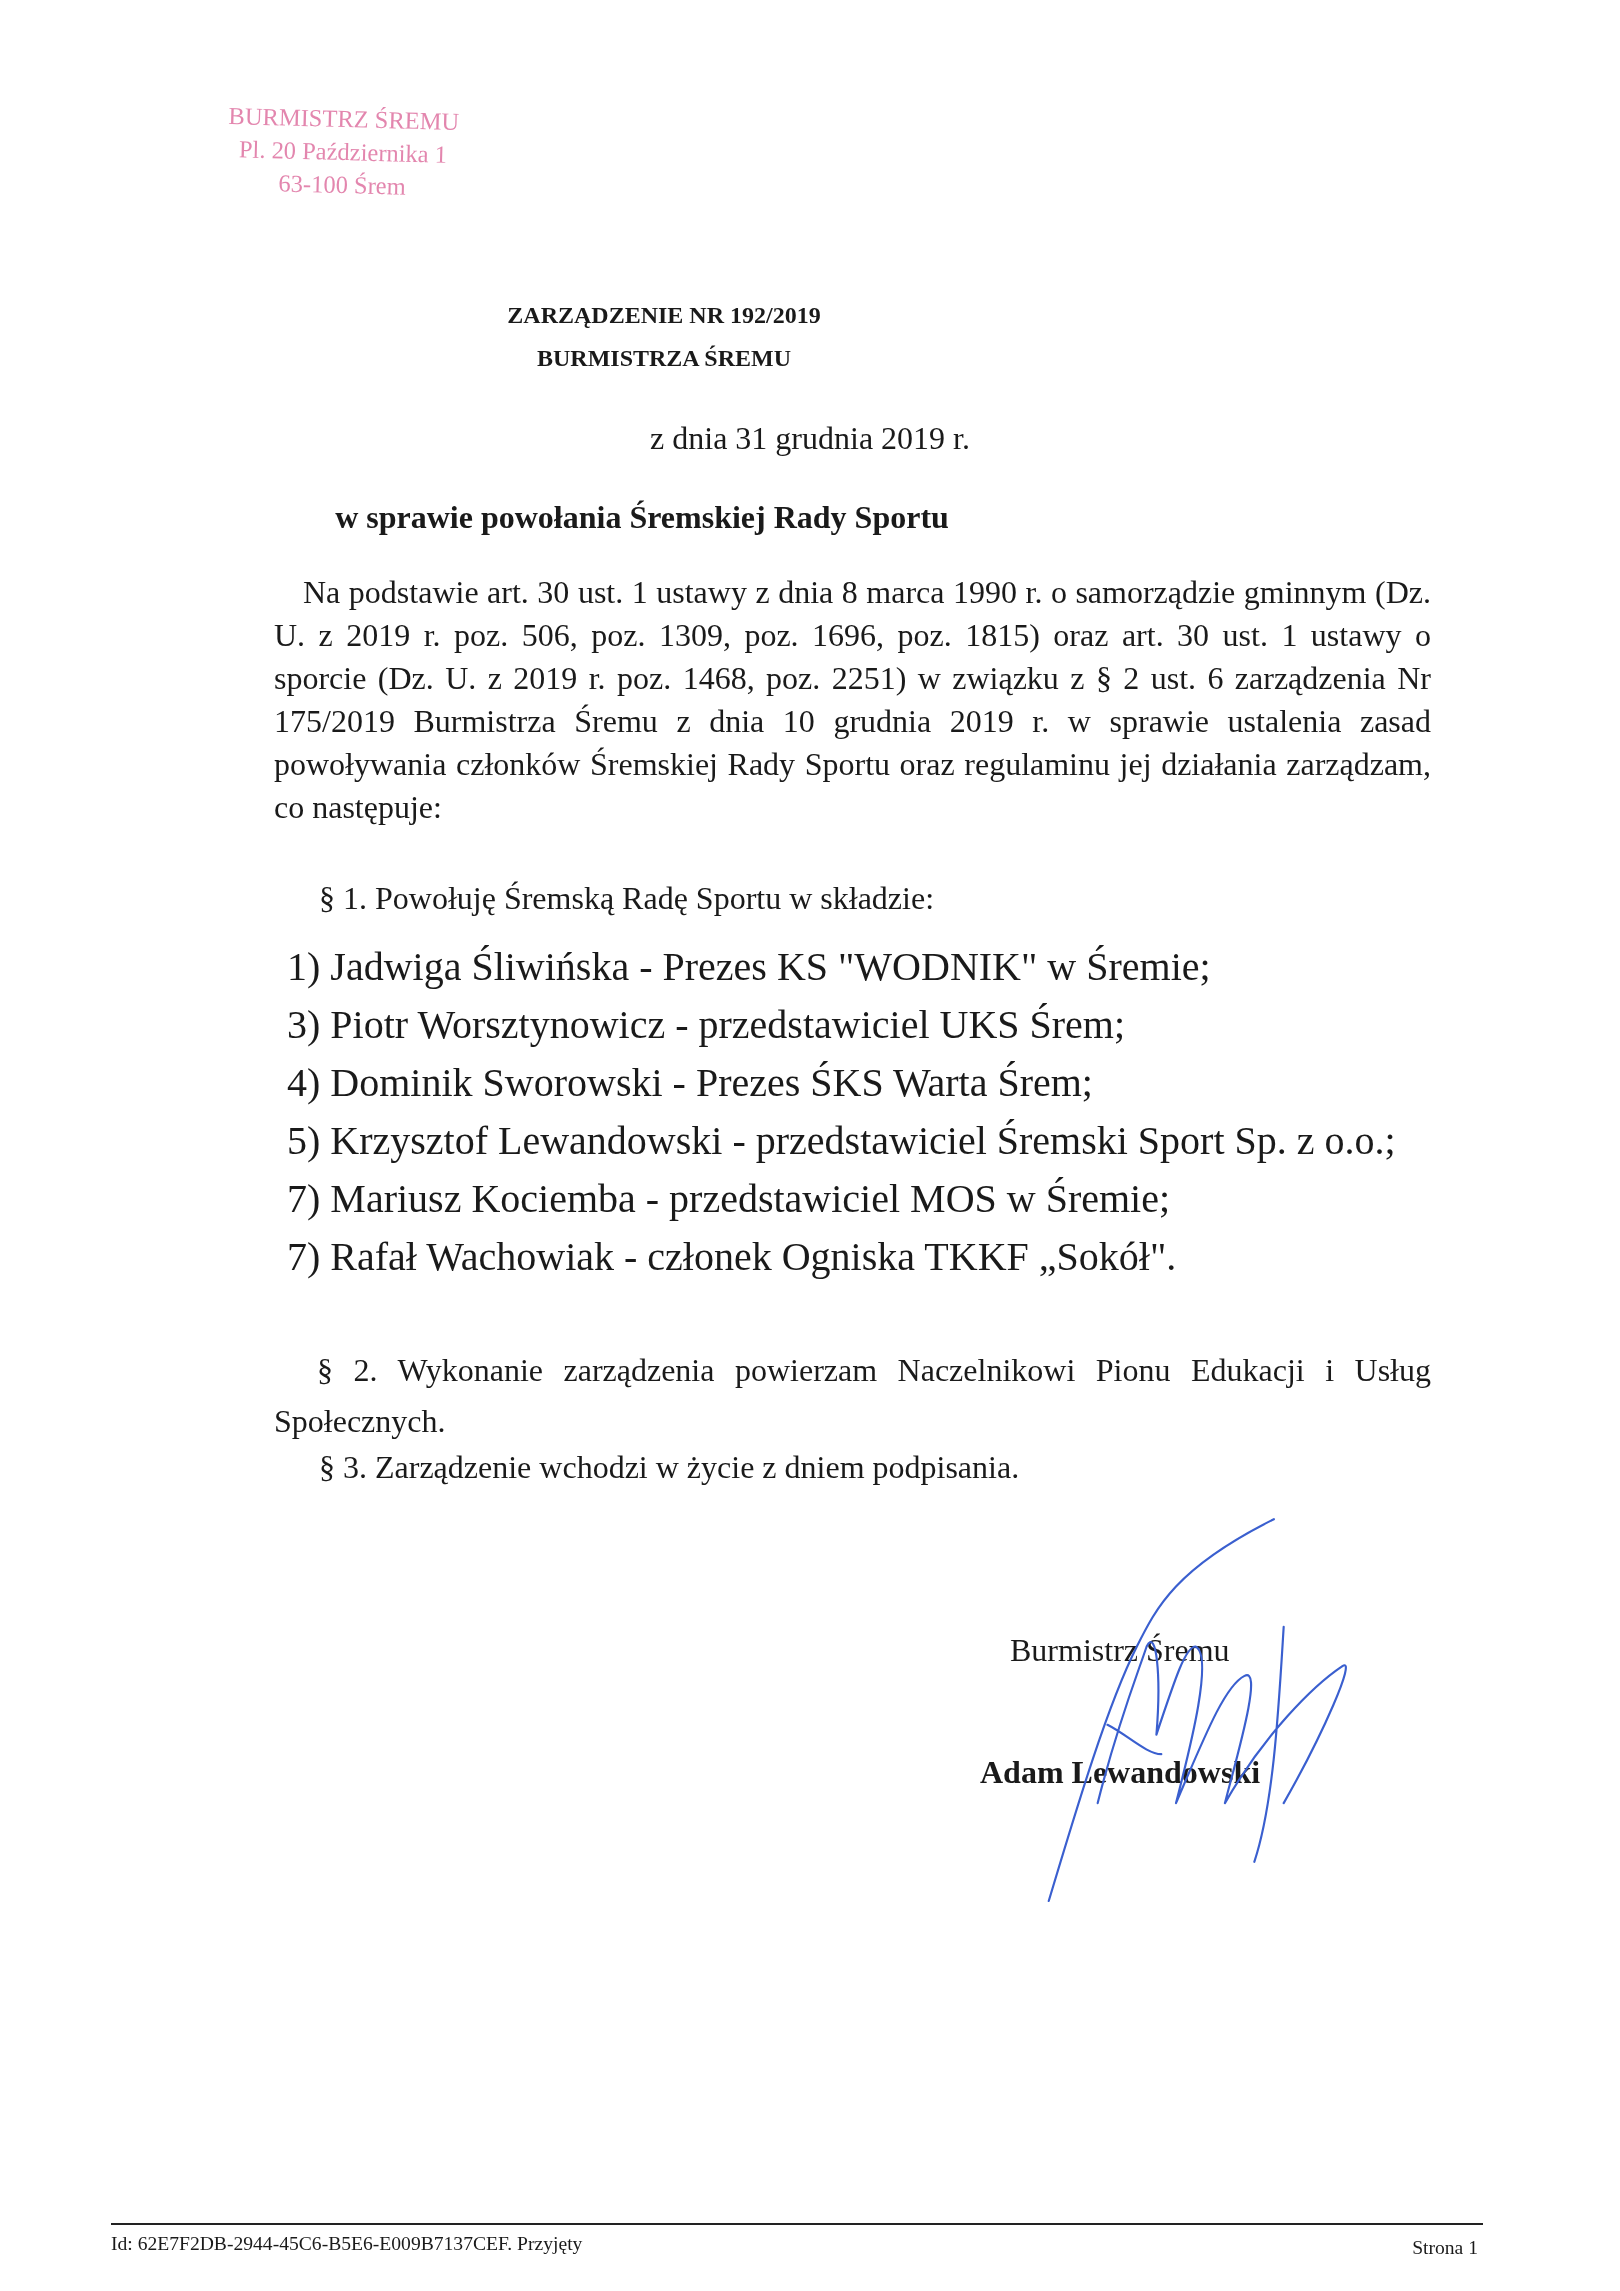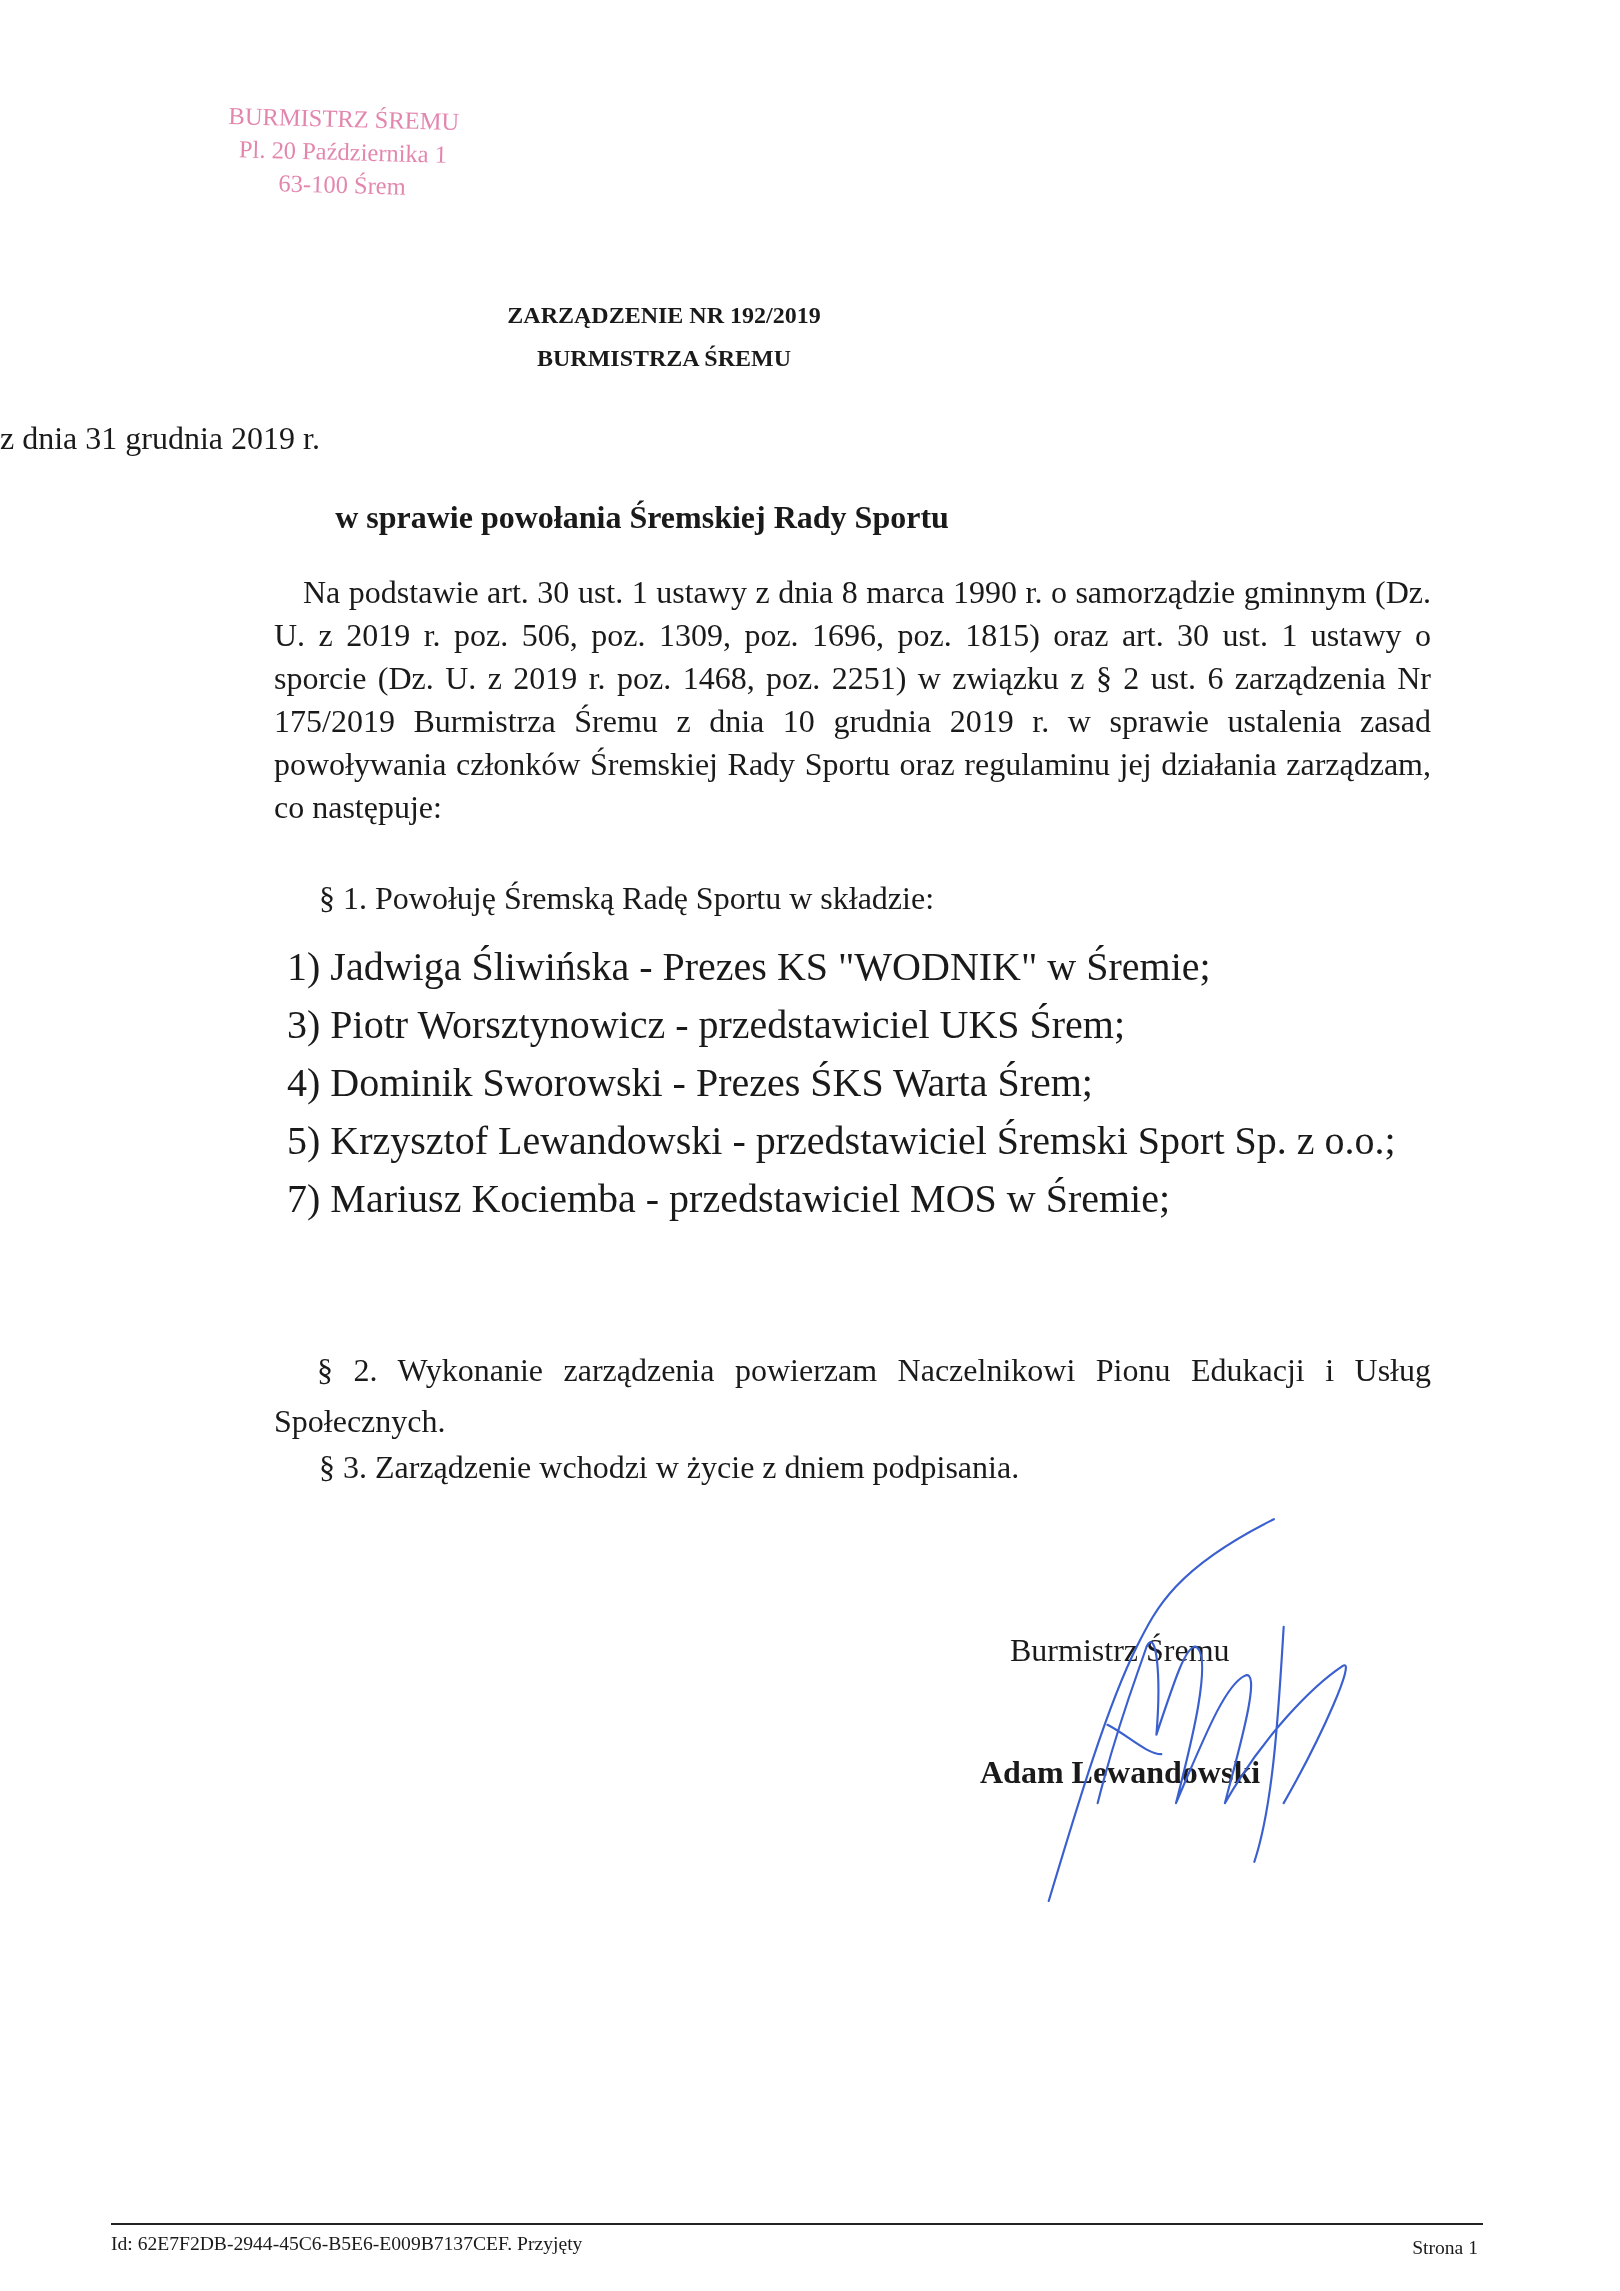--- a/index.html
+++ b/index.html
@@ -4,21 +4,21 @@
 <style>
   html, body { margin: 0; padding: 0; background: #ffffff; }
   body { width: 1620px; height: 2292px; position: relative; overflow: hidden;
          font-family: "Liberation Serif", "DejaVu Serif", serif; color: #1a1a1a; }
   .stamp { position: absolute; left: 196px; top: 102px; width: 294px;
            color: #e07aa6; font-size: 24.5px; line-height: 33px; text-align: center;
            transform: rotate(1.5deg); opacity: 0.9; }
   .stamp div { white-space: nowrap; }
   .title { position: absolute; left: 0; width: 1328px; top: 294px; text-align: center;
            font-weight: bold; font-size: 24px; line-height: 43px; }
-  .date { position: absolute; left: 0; width: 1620px; top: 420px; text-align: left; font-size: 32px; }
+  .date { position: absolute; left: 0; width: 1620px; top: 420px; text-align: center; font-size: 32px; }
   .subject { position: absolute; left: 0; width: 1284px; top: 499px; text-align: center; font-weight: bold; font-size: 32px; }
   .body { position: absolute; left: 274px; width: 1157px; top: 571px; font-size: 32px; line-height: 43px; text-align: justify; }
   .body p { margin: 0; }
   .indent { text-indent: 29px; }
   .list { position: absolute; left: 287px; top: 880px; font-size: 40px; line-height: 58px; }
   .para1 { position: absolute; left: 319px; top: 880px; font-size: 32px; }
   .sec2 { position: absolute; left: 274px; width: 1157px; top: 1345px; font-size: 32px; line-height: 51px; text-align: justify; text-indent: 43px; }
   .sec3 { position: absolute; left: 319px; top: 1449px; font-size: 32px; }
   .sig-role { position: absolute; left: 1010px; top: 1632px; font-size: 32px; }
   .sig-name { position: absolute; left: 980px; top: 1754px; font-size: 32px; font-weight: bold; }
@@ -47,20 +47,21 @@
   <p class="indent">Na podstawie art. 30 ust. 1 ustawy z dnia 8 marca 1990 r. o samorządzie gminnym (Dz. U. z 2019 r. poz. 506, poz. 1309, poz. 1696, poz. 1815) oraz art. 30 ust. 1 ustawy o sporcie (Dz. U. z 2019 r. poz. 1468, poz. 2251) w związku z § 2 ust. 6 zarządzenia Nr 175/2019 Burmistrza Śremu z dnia 10 grudnia 2019 r. w sprawie ustalenia zasad powoływania członków Śremskiej Rady Sportu oraz regulaminu jej działania zarządzam, co następuje:</p>
 </div>
 
 <div class="para1">§ 1. Powołuję Śremską Radę Sportu w składzie:</div>
 <div class="list" style="top:938px;">
   <div>1) Jadwiga Śliwińska - Prezes KS "WODNIK" w Śremie;</div>
   <div>3) Piotr Worsztynowicz - przedstawiciel UKS Śrem;</div>
   <div>4) Dominik Sworowski - Prezes ŚKS Warta Śrem;</div>
   <div>5) Krzysztof Lewandowski - przedstawiciel Śremski Sport Sp. z o.o.;</div>
   <div>7) Mariusz Kociemba - przedstawiciel MOS w Śremie;</div>
+  <div>7) Rafał Wachowiak - członek Ogniska TKKF „Sokół".</div>
 </div>
 
 <div class="sec2">§ 2. Wykonanie zarządzenia powierzam Naczelnikowi Pionu Edukacji i Usług Społecznych.</div>
 <div class="sec3">§ 3. Zarządzenie wchodzi w życie z dniem podpisania.</div>
 
 <div class="sig-role">Burmistrz Śremu</div>
 <div class="sig-name">Adam Lewandowski</div>
 
 <svg class="signature" viewBox="0 0 380 420">
   <path d="M60 400 C 90 300, 120 200, 150 140 C 170 100, 190 60, 290 10

